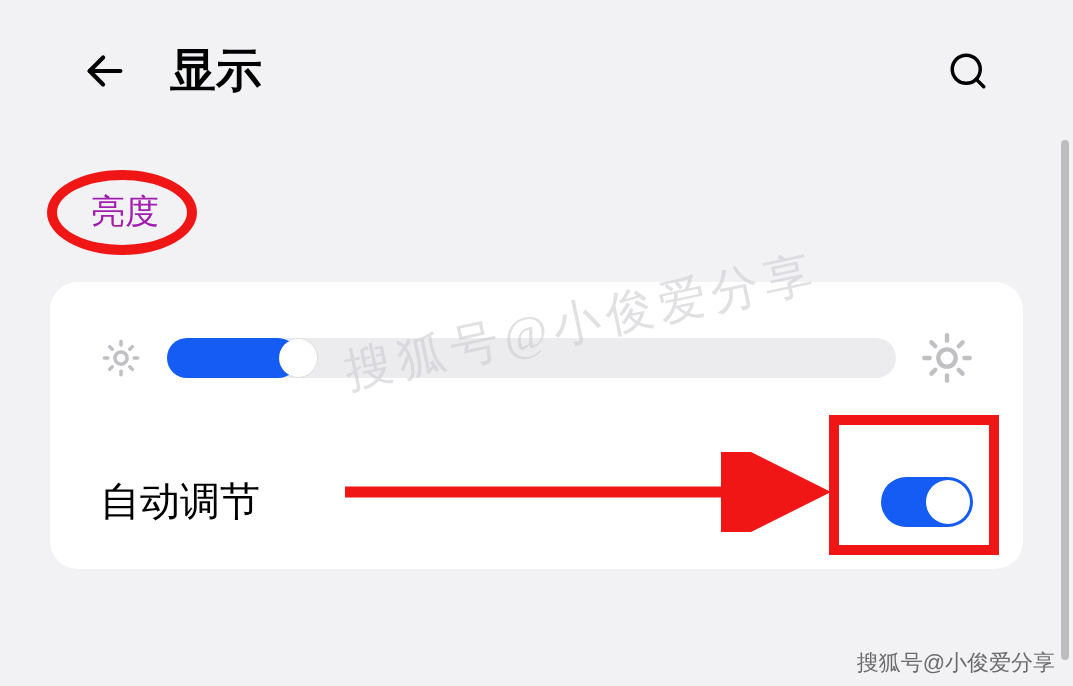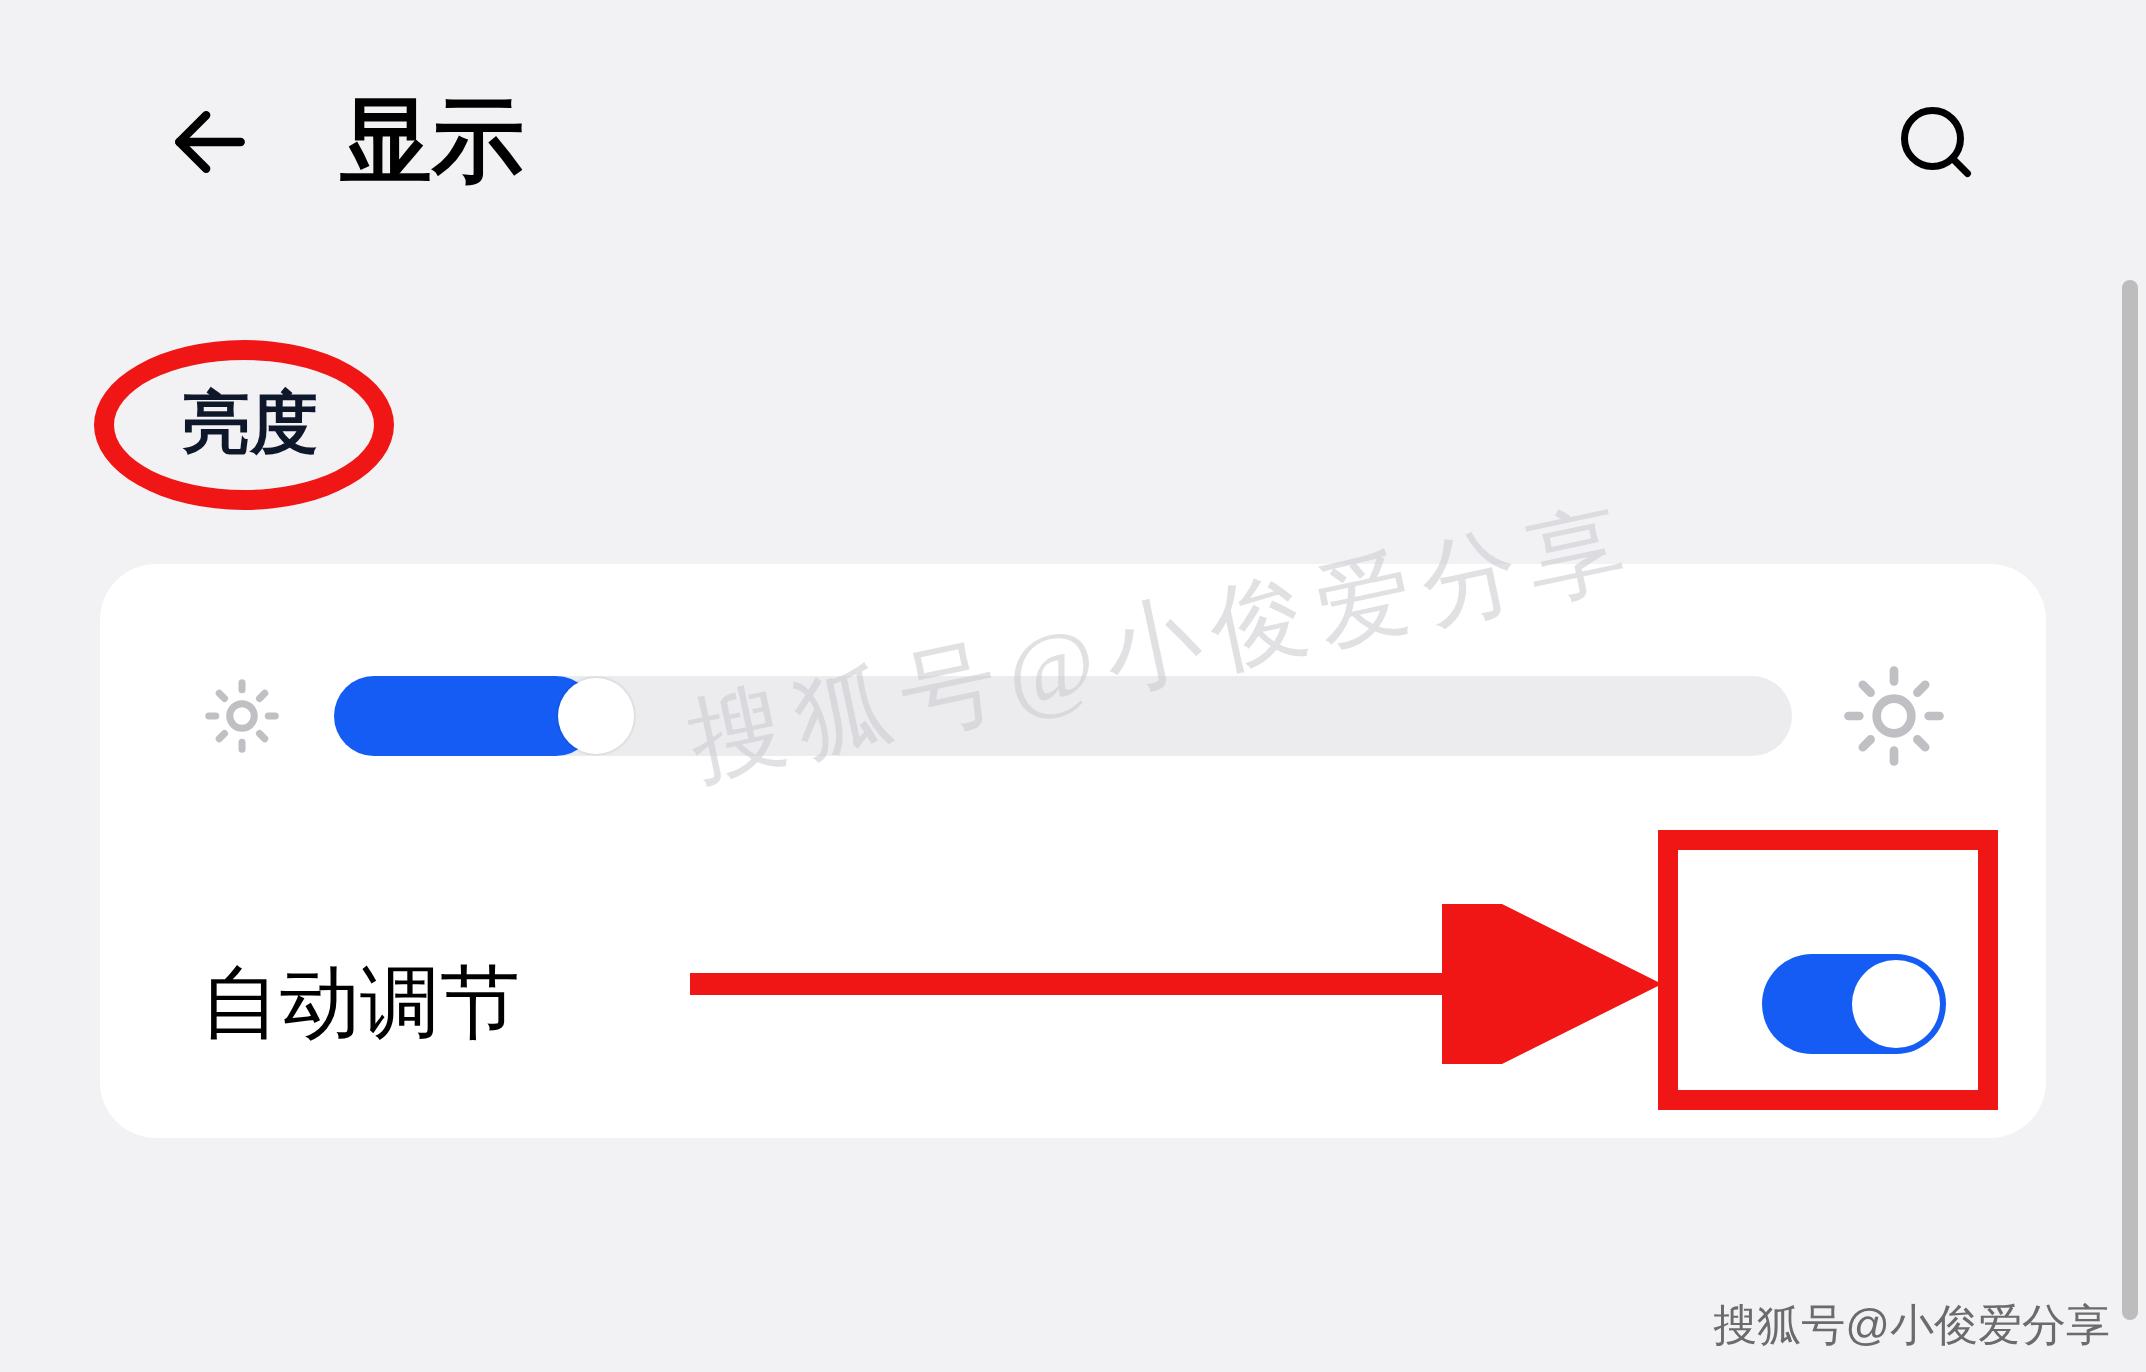--- a/index.html
+++ b/index.html
@@ -45,22 +45,22 @@
     position: relative;
     margin: 40px 0 20px 55px;
     width: 140px;
     height: 80px;
     display: flex;
     align-items: center;
     justify-content: center;
   }
   .section-label {
     font-size: 34px;
-    color: #0f172a;
-    font-weight: 700;
+    color: #a21caf;
+    font-weight: 400;
     position: relative;
     z-index: 1;
   }
   .red-circle {
     position: absolute;
     top: -2px;
     left: -8px;
     width: 150px;
     height: 85px;
     border: 10px solid #f01616;

